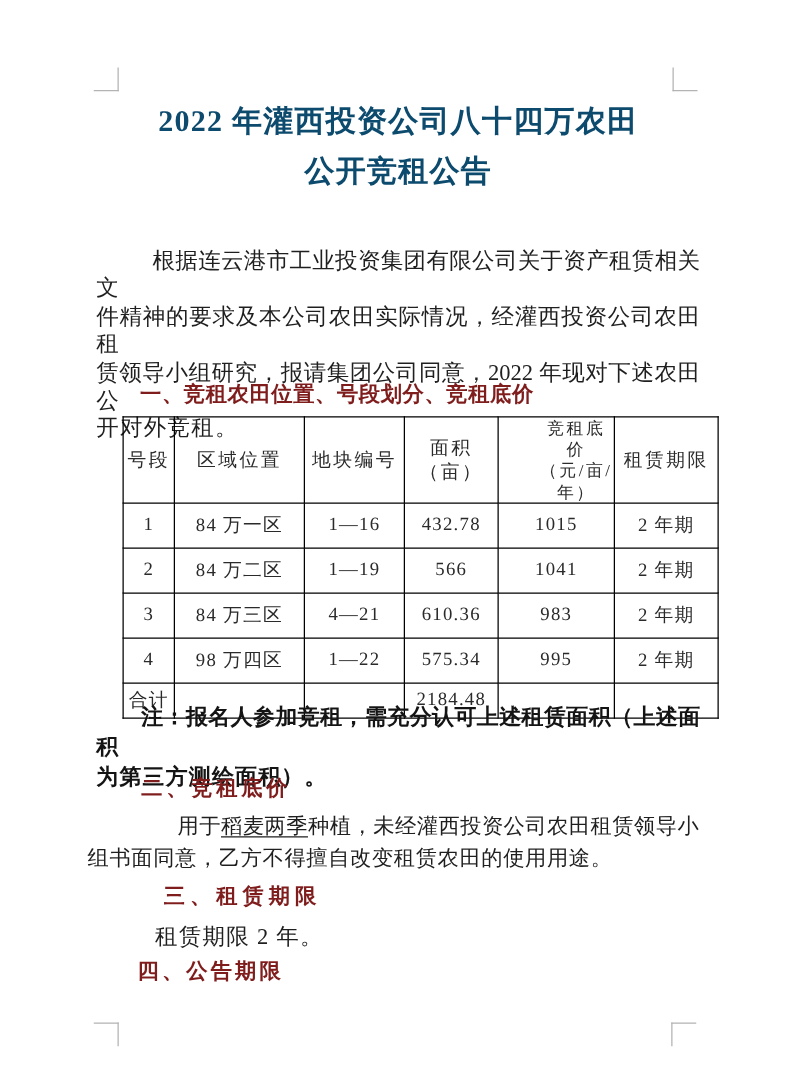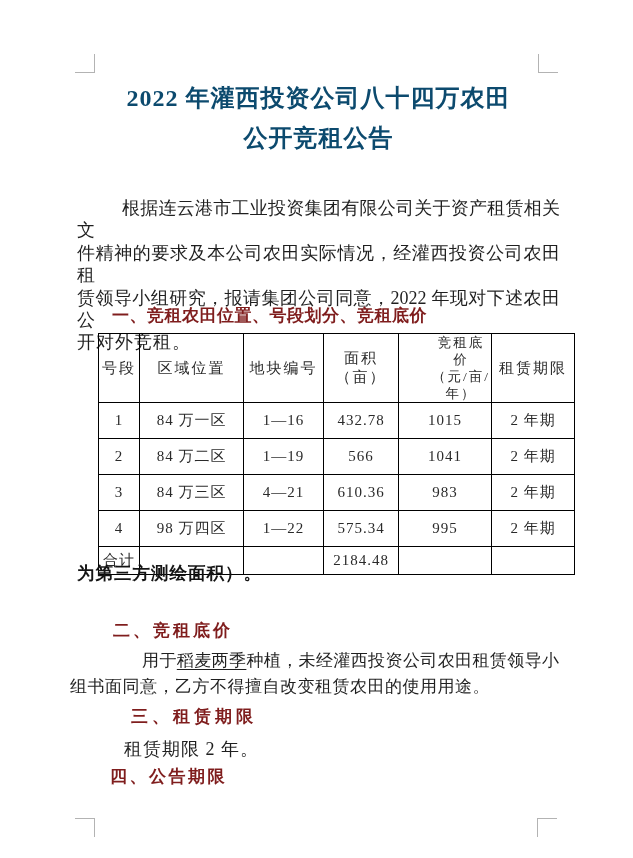--- a/index.html
+++ b/index.html
@@ -129,20 +129,21 @@
         <td></td>
         <td>2184.48</td>
         <td></td>
         <td></td>
       </tr>
     </tbody>
       </table>
   </div>
 
   <div class="abs note">
+    <div class="just indent">注：报名人参加竞租，需充分认可上述租赁面积（上述面积</div>
     <div class="plain">为第三方测绘面积）。</div>
   </div>
 
   <div class="abs h h2">二、竞租底价</div>
   <div class="abs just p2a">
     <span>用于</span><span class="u">稻麦两季</span><span>种植，未经灌西投资公司农田租赁领导小</span>
   </div>
   <div class="abs p2b">组书面同意，乙方不得擅自改变租赁农田的使用用途。</div>
 
   <div class="abs h h3">三、租赁期限</div>

